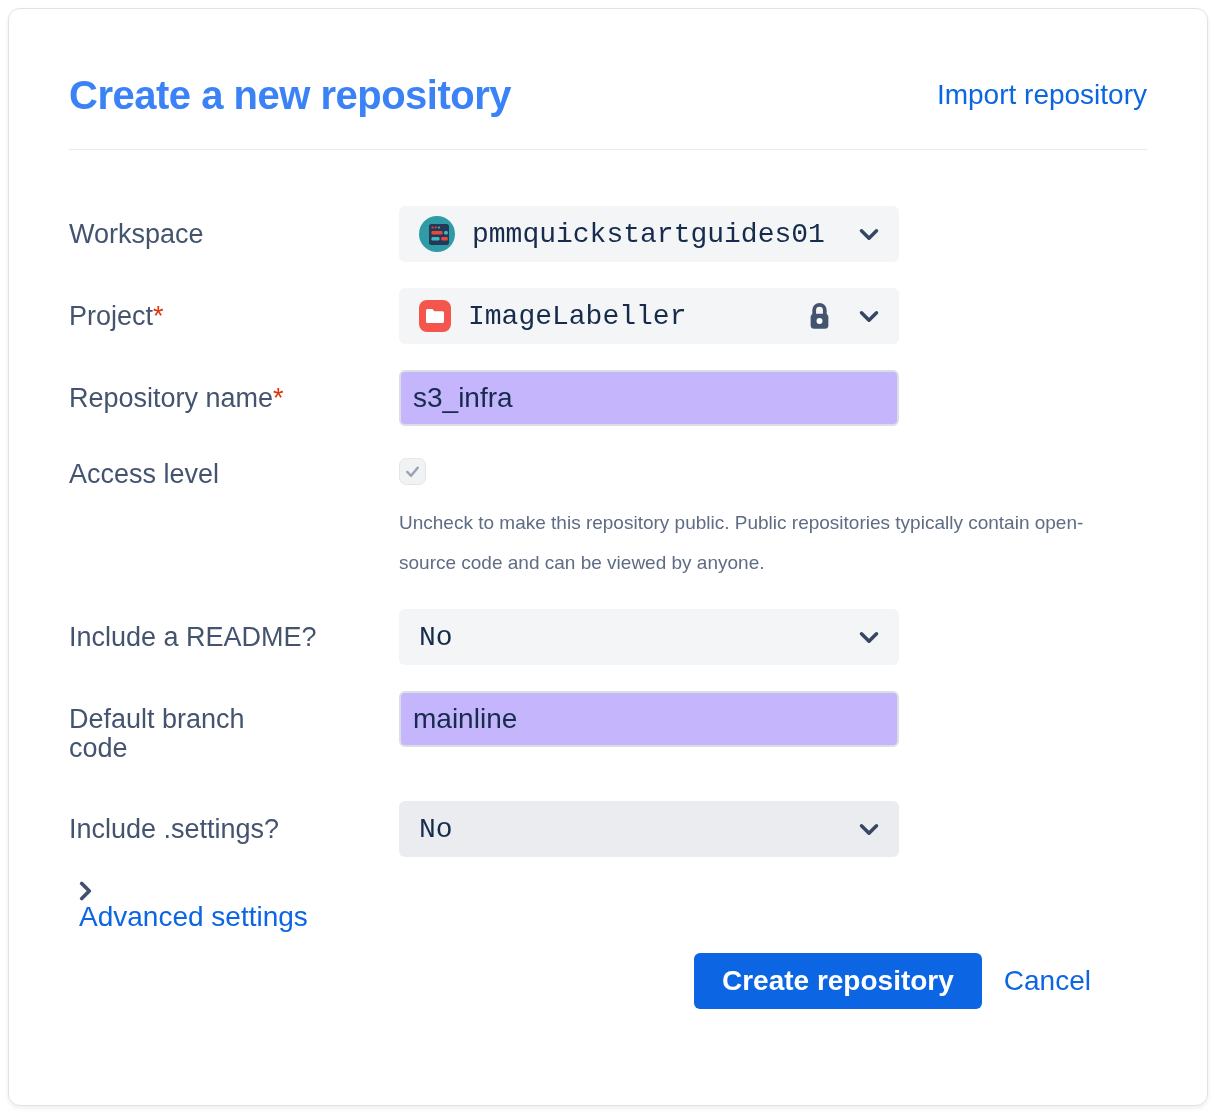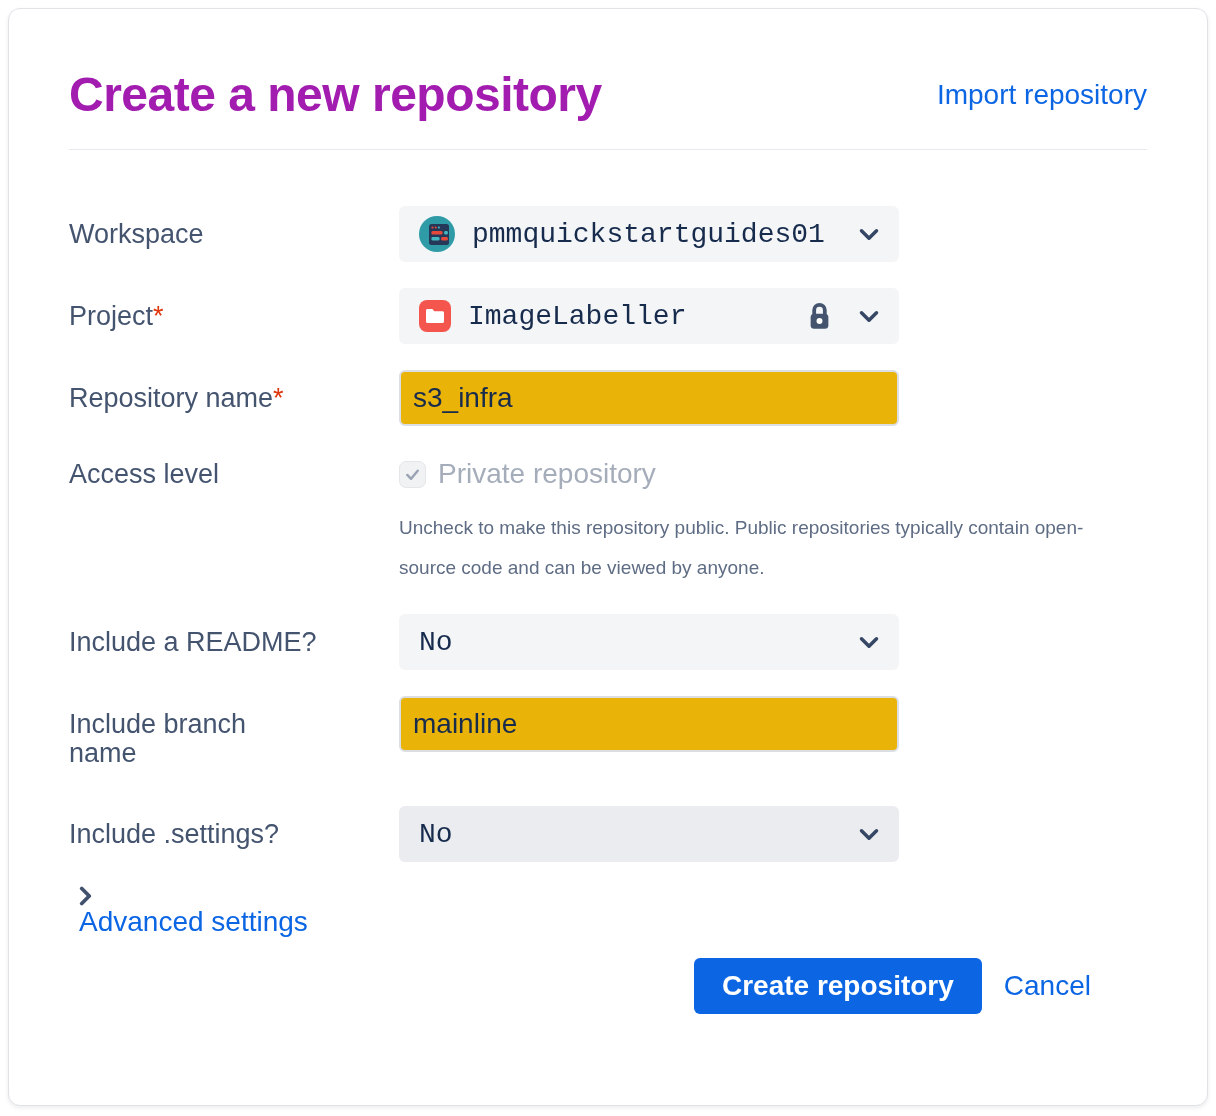--- a/index.html
+++ b/index.html
@@ -2,42 +2,42 @@
 <html><head>
 <meta charset="utf-8">
 <style>
   * { margin:0; padding:0; box-sizing:border-box; }
   html,body { width:1216px; height:1116px; background:#fff;
     font-family:"Liberation Sans","DejaVu Sans",sans-serif; color:#172B4D; }
   .card { position:absolute; left:8px; top:8px; width:1200px; height:1098px;
     background:#fff; border:1px solid #E0E2E6; border-radius:12px;
     box-shadow:0 2px 4px rgba(9,30,66,0.08); padding:0 60px; overflow:hidden; }
   .header { display:flex; justify-content:space-between; align-items:center; margin-top:62px; }
-  .title { font-size:48px; font-weight:700; color:#a21caf; letter-spacing:-0.5px; line-height:48px; }
+  .title { font-size:40px; font-weight:700; color:#3b82f6; letter-spacing:-0.5px; line-height:48px; }
   .link { color:#0C66E4; text-decoration:none; cursor:pointer; }
   .import-link { font-size:28px; font-weight:500; }
   .divider { height:1px; background:#E7E9EC; margin-top:30px; }
   .form { margin-top:56px; }
   .row { display:flex; align-items:flex-start; margin-bottom:26px; }
   .label-cell { width:310px; text-align:left; padding-top:14px;
     font-size:27px; font-weight:500; color:#44546F; line-height:29px; flex:none; }
   .label-wrap span.lbl { display:inline-block; max-width:215px; }
   .req { color:#DE350B; font-weight:500; }
   .control-cell { margin-left:20px; width:500px; flex:none; }
   .dropdown { height:56px; border-radius:6px; background:#F4F5F7; display:flex;
     align-items:center; padding:0 20px; cursor:pointer;font-family:Liberation Mono, monospace; }
   .dropdown.darker { background:#EBECF0; }
   .control-text { font-size:28px; color:#172B4D; }
   .chev { margin-left:auto; display:flex; align-items:center; }
   .ws-avatar { width:36px; height:36px; margin-right:17px; flex:none; display:flex; }
   .proj-avatar { width:32px; height:32px; border-radius:8px; background:#F4564E;
     margin-right:17px; flex:none; display:flex; align-items:center; justify-content:center; }
   .lock { margin-left:auto; display:flex; align-items:center; }
   .lock + .chev { margin-left:28px; }
-  .text-input { width:500px; height:56px; background:#eab308; border:2px solid #DBDEE3;
+  .text-input { width:500px; height:56px; background:#c4b5fd; border:2px solid #DBDEE3;
     border-radius:6px; font-size:28px; color:#172B4D; padding:0 12px;
     font-family:"Liberation Sans","DejaVu Sans",sans-serif; outline:none; }
   .row-access { margin-top:32px; }
   .row-access .label-cell { padding-top:2px; }
   .checkbox-line { display:flex; align-items:center; }
   .checkbox { width:27px; height:27px; border-radius:7px; background:#F1F2F4;
     border:1px solid #E4E6E9; display:flex; align-items:center; justify-content:center; flex:none; }
   .checkbox-label { font-size:28px; color:#A5ADBA; margin-left:12px; }
   .help-text { margin-top:18px; width:690px;
     font-size:19px; line-height:40px; color:#5E6C84; }
@@ -130,42 +130,41 @@
 
     <div class="row row-access">
       <div class="label-cell">Access level</div>
       <div class="control-cell">
         <div class="checkbox-line">
           <span class="checkbox">
             <svg width="19" height="19" viewBox="0 0 20 20">
                 <path d="M4.5 10.5l4 4 7-8.5" fill="none" stroke="#9AA3B3" stroke-width="2.6" stroke-linecap="round" stroke-linejoin="round"></path>
               </svg>
           </span>
-          <span class="checkbox-label">Private repository</span>
         </div>
         <div class="help-text">Uncheck to make this repository public. Public repositories typically contain open-source code and can be viewed by anyone.</div>
       </div>
     </div>
 
     <div class="row">
       <div class="label-cell">Include a README?</div>
       <div class="control-cell">
         <div class="dropdown">
           <span class="control-text">No</span>
           <span class="chev">
             <svg width="20" height="13" viewBox="0 0 16 10">
                 <path d="M2 2l6 6 6-6" fill="none" stroke="#354764" stroke-width="2.8" stroke-linecap="round" stroke-linejoin="round"></path>
               </svg>
           </span>
         </div>
       </div>
     </div>
 
     <div class="row row-default-branch">
-      <div class="label-cell label-wrap"><span class="lbl">Include branch name</span></div>
+      <div class="label-cell label-wrap"><span class="lbl">Default branch code</span></div>
       <div class="control-cell">
         <input class="text-input" type="text" value="mainline" style="">
       </div>
     </div>
 
     <div class="row row-gitignore">
       <div class="label-cell">Include .settings?</div>
       <div class="control-cell">
         <div class="dropdown darker">
           <span class="control-text">No</span>

